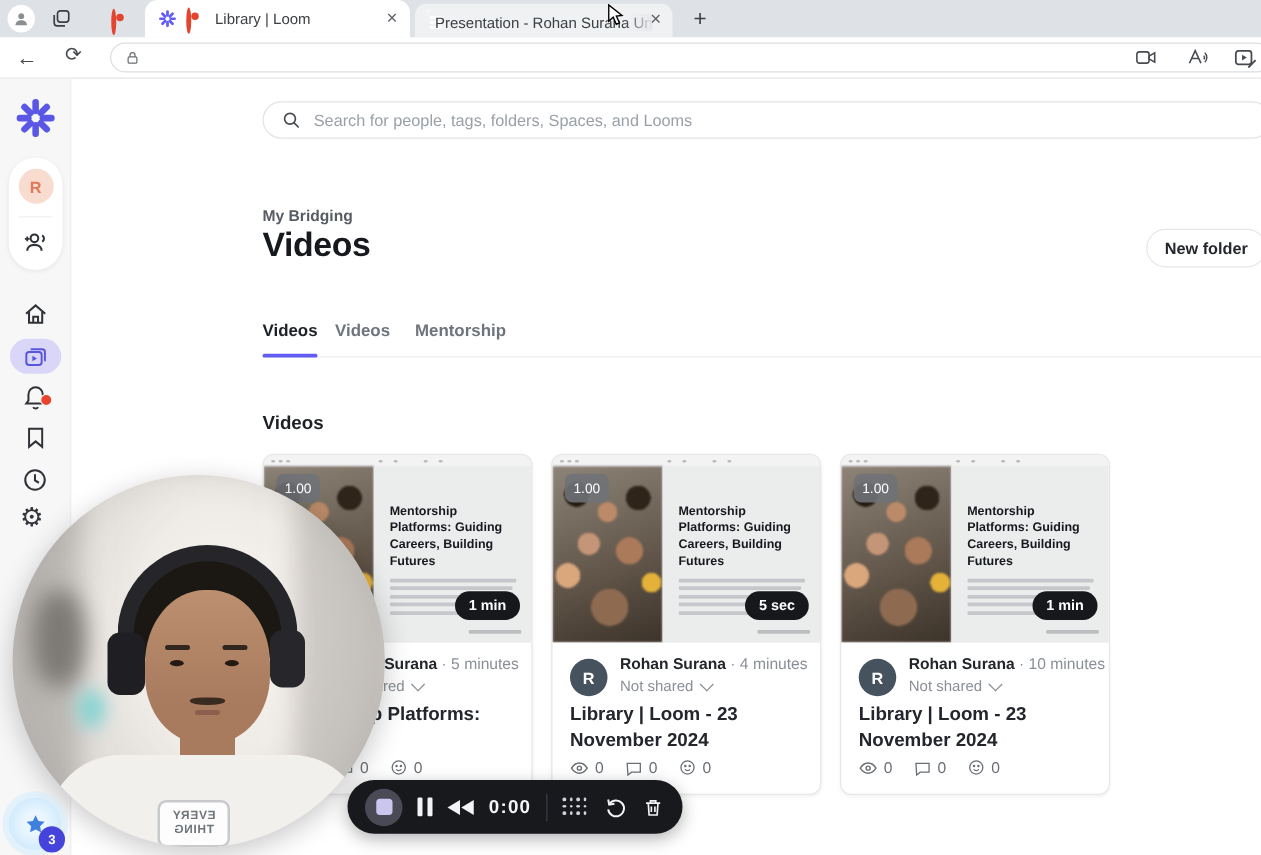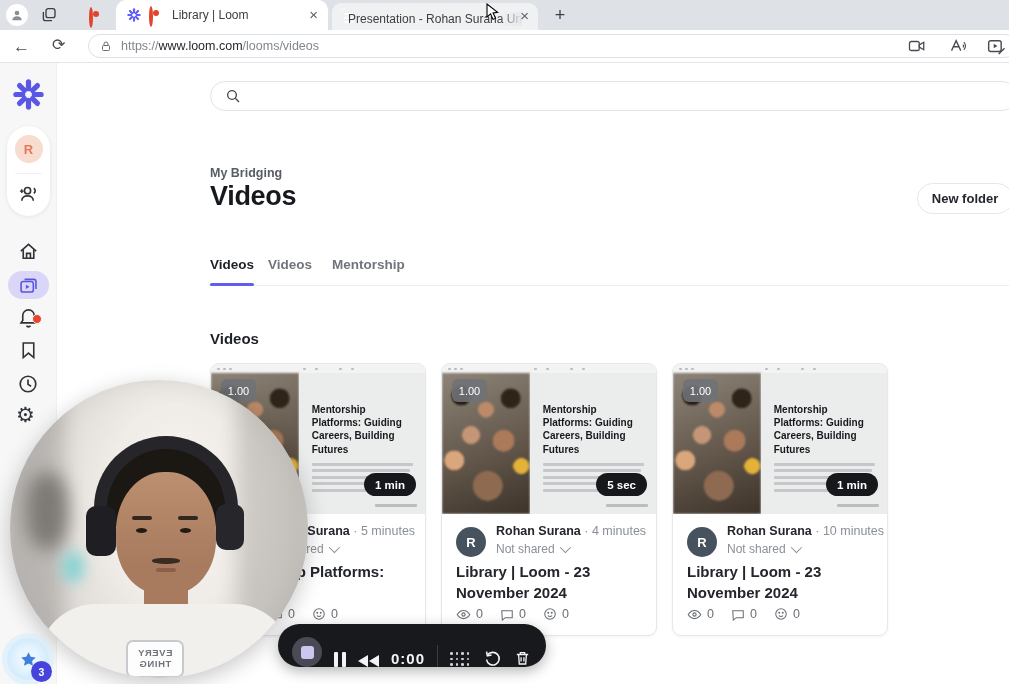--- a/index.html
+++ b/index.html
@@ -122,21 +122,21 @@
   .wc-cup-l{position:absolute;left:76px;top:126px;width:30px;height:50px;background:#1f1f23;border-radius:10px;}
   .wc-cup-r{position:absolute;left:206px;top:124px;width:28px;height:46px;background:#26262b;border-radius:10px;}
   .wc-neck{position:absolute;left:134px;top:198px;width:44px;height:40px;background:#a87a5e;}
   .wc-shirt{position:absolute;left:28px;top:224px;width:254px;height:90px;background:#f2f0ed;border-radius:58px 58px 0 0;}
   .wc-logo{position:absolute;left:116px;top:260px;width:54px;height:34px;background:#fdfdfd;border:2px solid #c7c9cc;border-radius:7px;
     transform:scaleX(-1);display:flex;flex-direction:column;align-items:center;justify-content:center;
     font-size:9.5px;font-weight:800;color:#70757c;letter-spacing:.6px;line-height:1.15;}
 
   
   .recorder{position:absolute;left:278px;top:624px;width:268px;height:43px;border-radius:22px;background:#17191d;z-index:25;
-    display:flex;align-items:flex-end;padding:0 14px;gap:12px;box-sizing:border-box;box-shadow:0 4px 14px rgba(0,0,0,.3);}
+    display:flex;align-items:center;padding:0 14px;gap:12px;box-sizing:border-box;box-shadow:0 4px 14px rgba(0,0,0,.3);}
   .stop-btn{width:30px;height:30px;border-radius:50%;background:#4a4a57;display:flex;align-items:center;justify-content:center;flex:none;}
   .stop-sq{width:13px;height:13px;border-radius:3px;background:#cbc6ee;}
   .pause-ico{display:flex;gap:4px;flex:none;}
   .pause-ico i{display:block;width:4px;height:15px;background:#f2f3f5;border-radius:1px;}
   .rewind-ico{display:flex;flex:none;}
   .rw-tri{width:0;height:0;border-top:6.5px solid transparent;border-bottom:6.5px solid transparent;border-right:10px solid #f2f3f5;}
   .rw-tri+.rw-tri{margin-left:1px;}
   .rec-time{font-size:15px;font-weight:700;color:#f4f5f7;letter-spacing:1px;flex:none;}
   .rec-div{width:1px;height:22px;background:#3a3d45;flex:none;}
   .dots-grid{display:grid;grid-template-columns:repeat(4,4px);grid-auto-rows:4px;gap:1.5px;flex:none;}
@@ -207,21 +207,20 @@
   </div>
 
   <div class="toolbar">
     <span class="abs nav-glyph" style="left:13px;top:8px;">←</span>
     <span class="abs nav-glyph" style="left:52px;top:7px;font-size:16px;">⟳</span>
     <div class="url-pill">
       <svg width="12" height="13" viewBox="0 0 24 24" fill="none" stroke="#6a6f75" stroke-width="2">
         <rect x="5" y="10" width="14" height="10" rx="2"></rect>
           <path d="M8 10V7a4 4 0 0 1 8 0v3"></path>
       </svg>
-      <span class="url-text"><span class="url-dim">https://</span><span class="url-host">www.loom.com</span><span class="url-dim">/looms/videos</span></span>
     </div>
     <span class="abs" style="left:908px;top:8px;">
       <svg width="18" height="16" viewBox="0 0 24 20" fill="none" stroke="#474b50" stroke-width="1.7">
         <rect x="2" y="4" width="13" height="12" rx="2.5"></rect>
           <path d="M15 8.5l6-3.5v10l-6-3.5z"></path>
       </svg>
     </span>
     <span class="abs" style="left:950px;top:8px;">
       <svg width="20" height="16" viewBox="0 0 26 20" fill="none" stroke="#474b50" stroke-width="1.7">
         <path d="M2 16 L8 3 L14 16 M4.5 11h7"></path>
@@ -305,20 +304,21 @@
     </span>
 
     <span class="nav-ico gear-glyph" style="top:341px;left:16px;">⚙</span>
   </div>
 
   <div class="searchbar">
     <svg width="16" height="16" viewBox="0 0 24 24" fill="none" stroke="#45494f" stroke-width="2">
       <circle cx="10.5" cy="10.5" r="6.5"></circle>
         <path d="M15.5 15.5 21 21"></path>
     </svg>
+    <span class="search-ph">Search for people, tags, folders, Spaces, and Looms</span>
   </div>
 
   <div class="breadcrumb">My Bridging</div>
   <div class="page-title">Videos</div>
   <div class="newfolder">New folder</div>
 
   <span class="lib-tab on" style="left:210px;">Videos</span>
   <span class="lib-tab off" style="left:268px;">Videos</span>
   <span class="lib-tab off" style="left:332px;">Mentorship</span>
   <div class="tabs-divider"></div>

